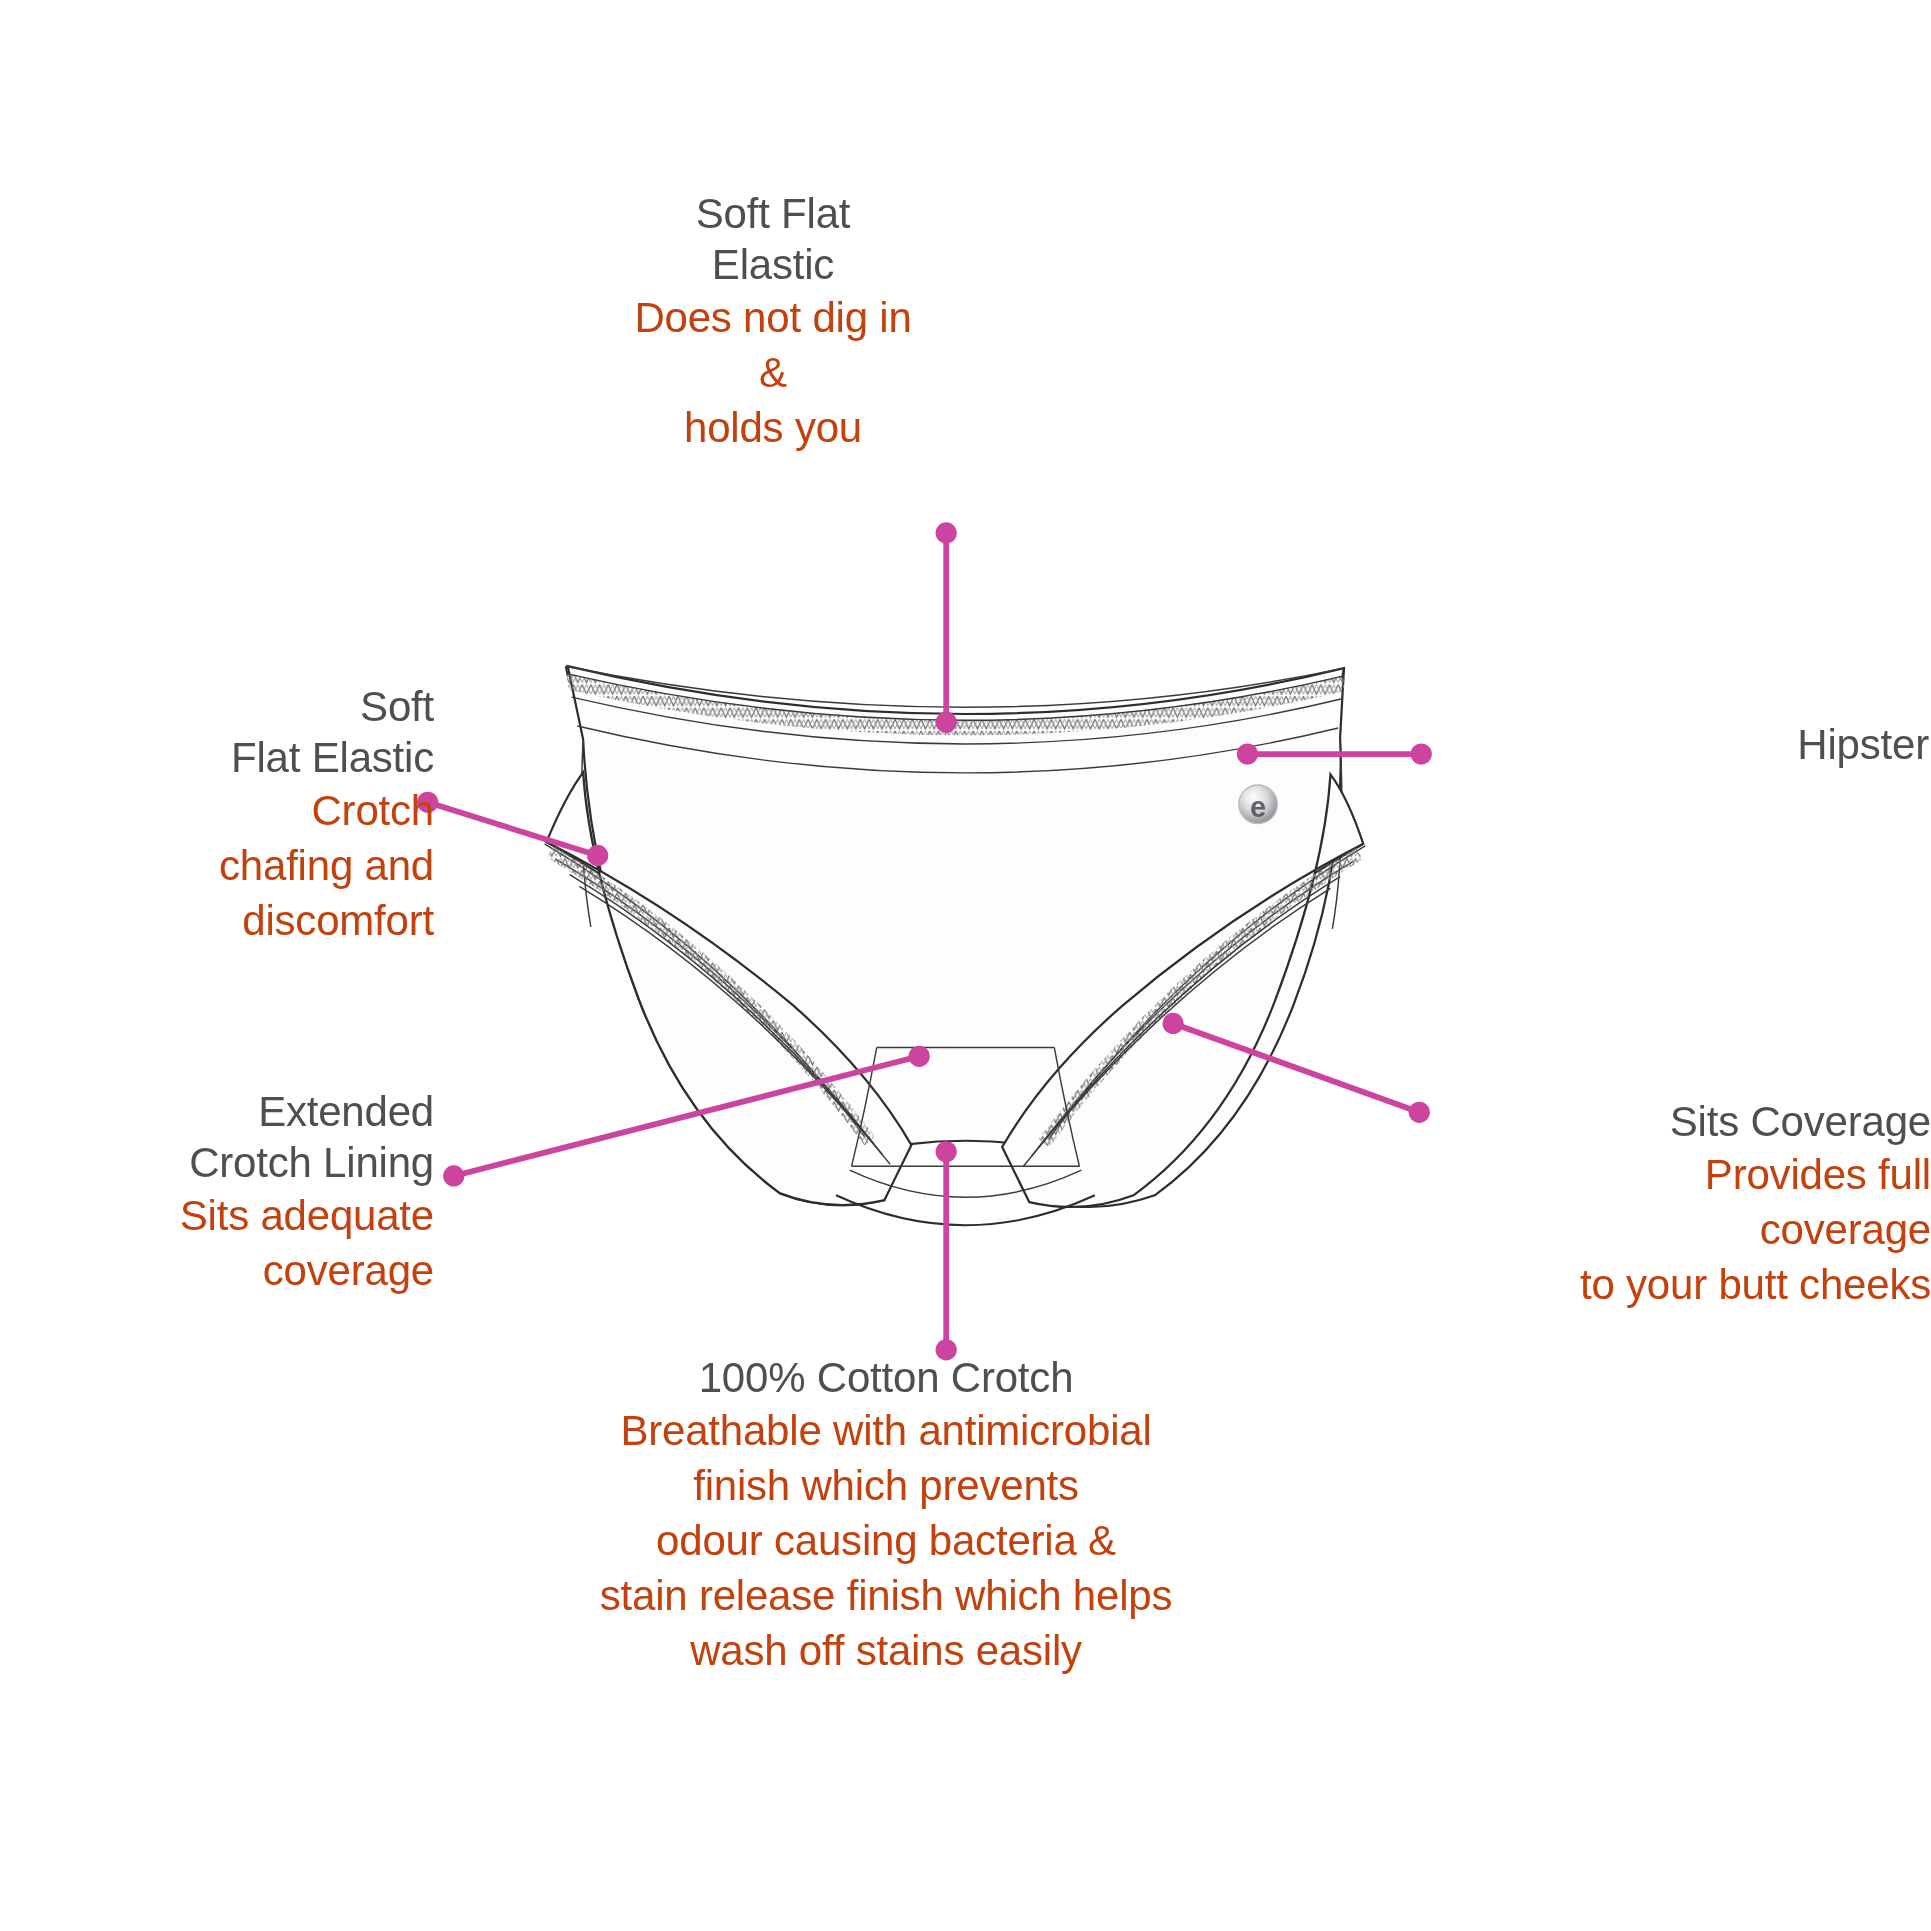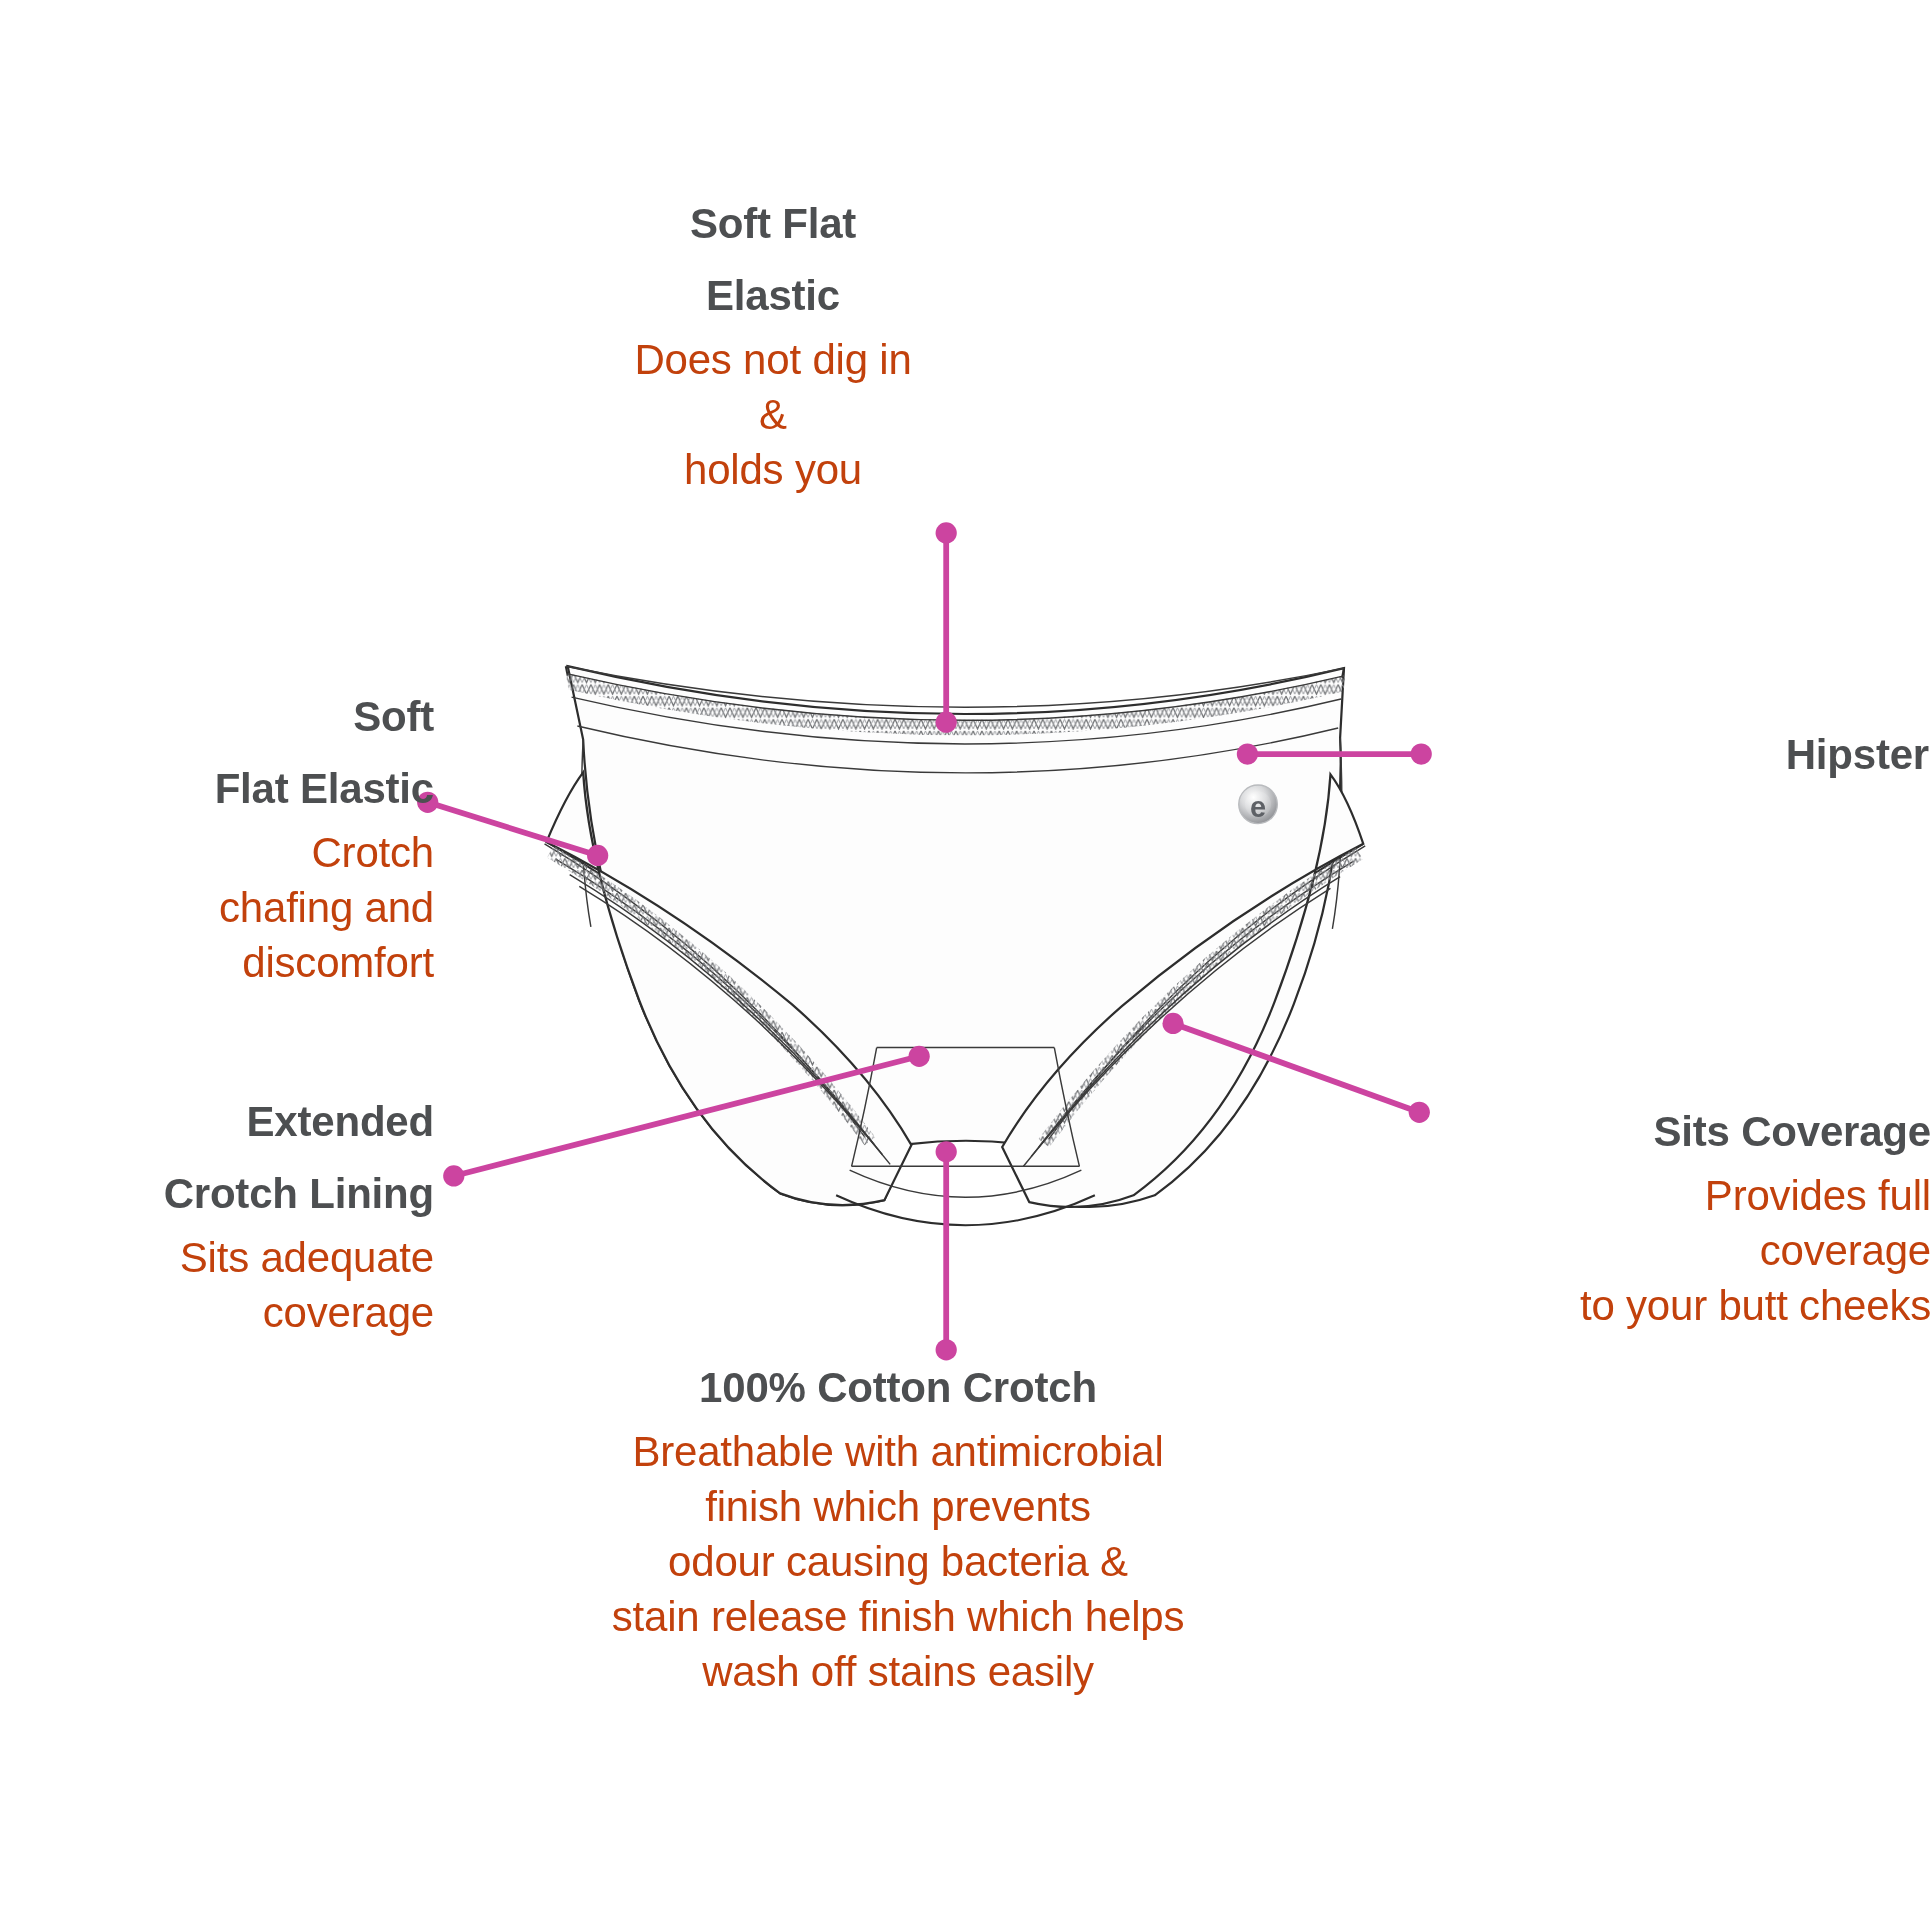--- a/index.html
+++ b/index.html
@@ -8,23 +8,23 @@
     font-family:"Liberation Sans", sans-serif;
     color:#4d4f51;
     overflow:hidden;
     position:relative;
   }
   #stage{position:relative;width:1931px;height:1931px;background:#fff;}
 
   
   .callout{position:absolute;}
   .callout .title{
-    font-weight:bold;
+    font-weight:normal;
     font-size:42px;
-    line-height:72px;
+    line-height:51px;
     color:#4d4f51;
     letter-spacing:-0.2px;
     white-space:pre-line;
   }
   .callout .body{
     font-weight:400;
     font-size:42px;
     line-height:55px;
     color:#c2410c;
     letter-spacing:-0.2px;
@@ -33,21 +33,21 @@
   .ta-c{text-align:center;}
   .ta-r{text-align:right;}
   .ta-l{text-align:right;}
 
   
   #c-top          {left:406px;  top:188px;  width:734px;}
   #c-left-elastic {left:0px;    top:681px;  width:434px;}
   #c-left-crotch  {left:0px;    top:1086px; width:434px;}
   #c-hipster      {left:1446px; top:719px;  width:483px;}
   #c-fullcov      {left:1446px; top:1096px; width:485px;}
-  #c-cotton       {left:502px;  top:1352px; width:792px;}
+  #c-cotton       {left:490px;  top:1352px; width:792px;}
 
   
   #art{position:absolute;left:0;top:0;width:1931px;height:1931px;}
   .gl{fill:none;stroke:#2d2d2d;stroke-width:2.1;}
   .gl-thin{fill:none;stroke:#3a3a3a;stroke-width:1.5;}
   .fabric{fill:#fdfdfd;stroke:#2d2d2d;stroke-width:2.3;}
   .lead{stroke:#cc44a0;stroke-width:6;fill:none;stroke-linecap:butt;}
   .dot{fill:#cc44a0;}
 </style>
 </head>

